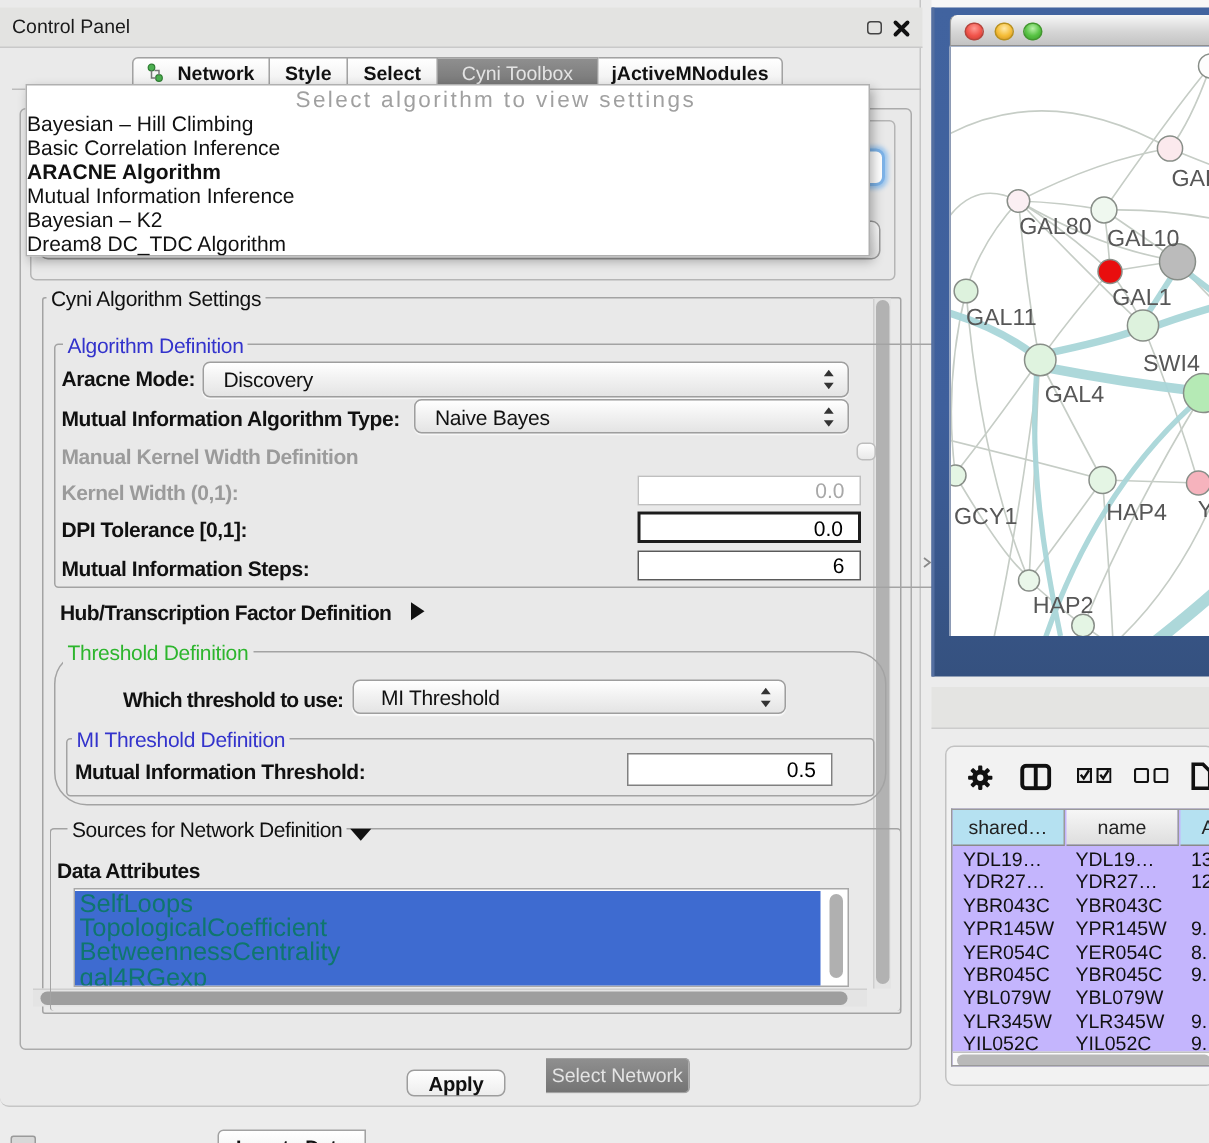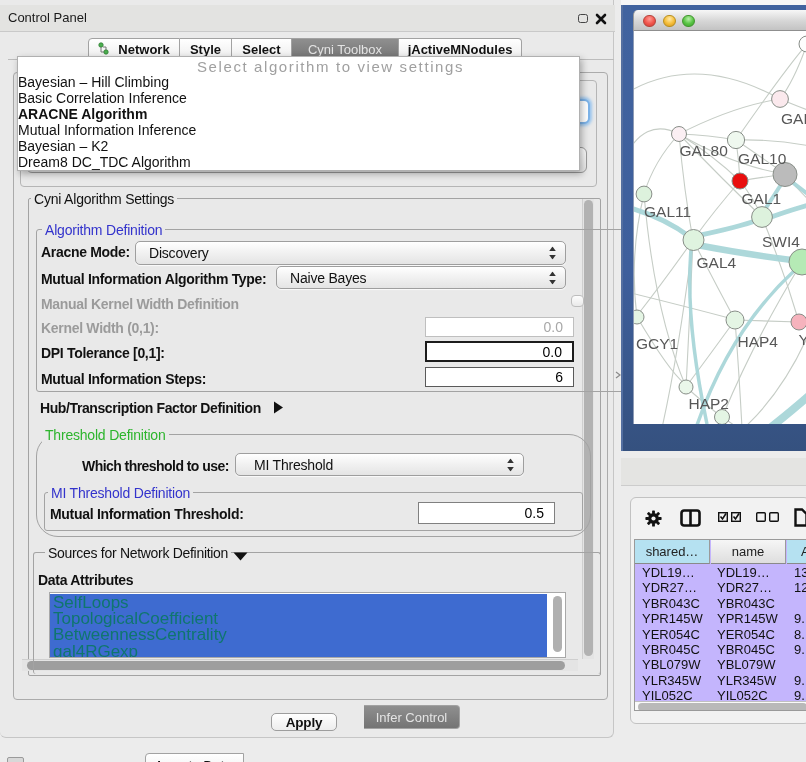--- a/index.html
+++ b/index.html
@@ -143,21 +143,21 @@
   <div style="position:absolute;right:3px;top:3px;width:9px;height:56px;background:#b0b0b0;border-radius:5px;"></div>
 </div>
 
 <div class="abs" style="left:271px;top:677px;width:66px;height:18px;border:1px solid #9d9d9d;border-radius:5px;background:linear-gradient(#ffffff,#ededed);font-size:13.5px;font-weight:bold;color:#111;text-align:center;line-height:17px;letter-spacing:-0.2px;margin-top:36px;">Apply</div>
 
 <div class="abs" style="left:145px;top:705px;width:315px;height:24px;">
   <div class="tab" style="left:0;width:99px;border-left:1px solid #a2a2a2;border-radius:4px 0 0 4px;margin-top:48px;">
       <span>Impute Data</span>
     </div>
   <div class="tab seltab" style="left:219px;width:96px;border-radius:0 4px 4px 0;">
-      <span>Infer Control</span>
+      <span>Select Network</span>
     </div>
 </div>
 
 <div class="abs" style="left:7px;top:757px;width:17px;height:10px;border:1px solid #9a9a9a;border-radius:2px;background:#d8d8d8;"></div>
 
 <div class="abs" style="left:17px;top:56px;width:563px;height:115px;background:#fff;border:1px solid #b0b0b0;box-shadow:2px 3px 7px rgba(0,0,0,0.3);z-index:50;">
   <div style="position:absolute;left:179px;top:1px;color:#a0a0a0;font-size:15px;letter-spacing:1.6px;">Select algorithm to view settings</div>
   <div style="position:absolute;left:0px;top:17px;font-size:14px;color:#111;line-height:16px;">Bayesian – Hill Climbing<br>Basic Correlation Inference<br><b>ARACNE Algorithm</b><br>Mutual Information Inference<br>Bayesian – K2<br>Dream8 DC_TDC Algorithm</div>
 </div>
 

